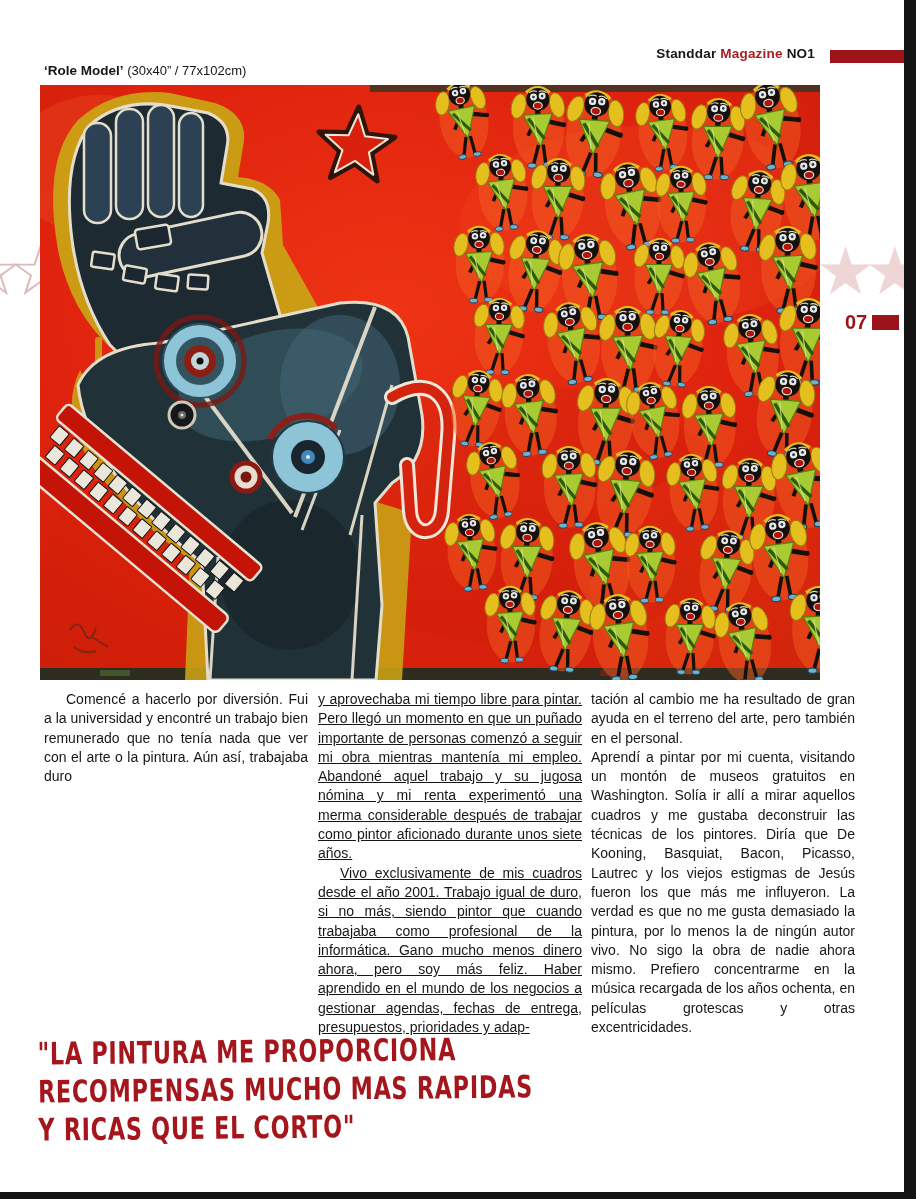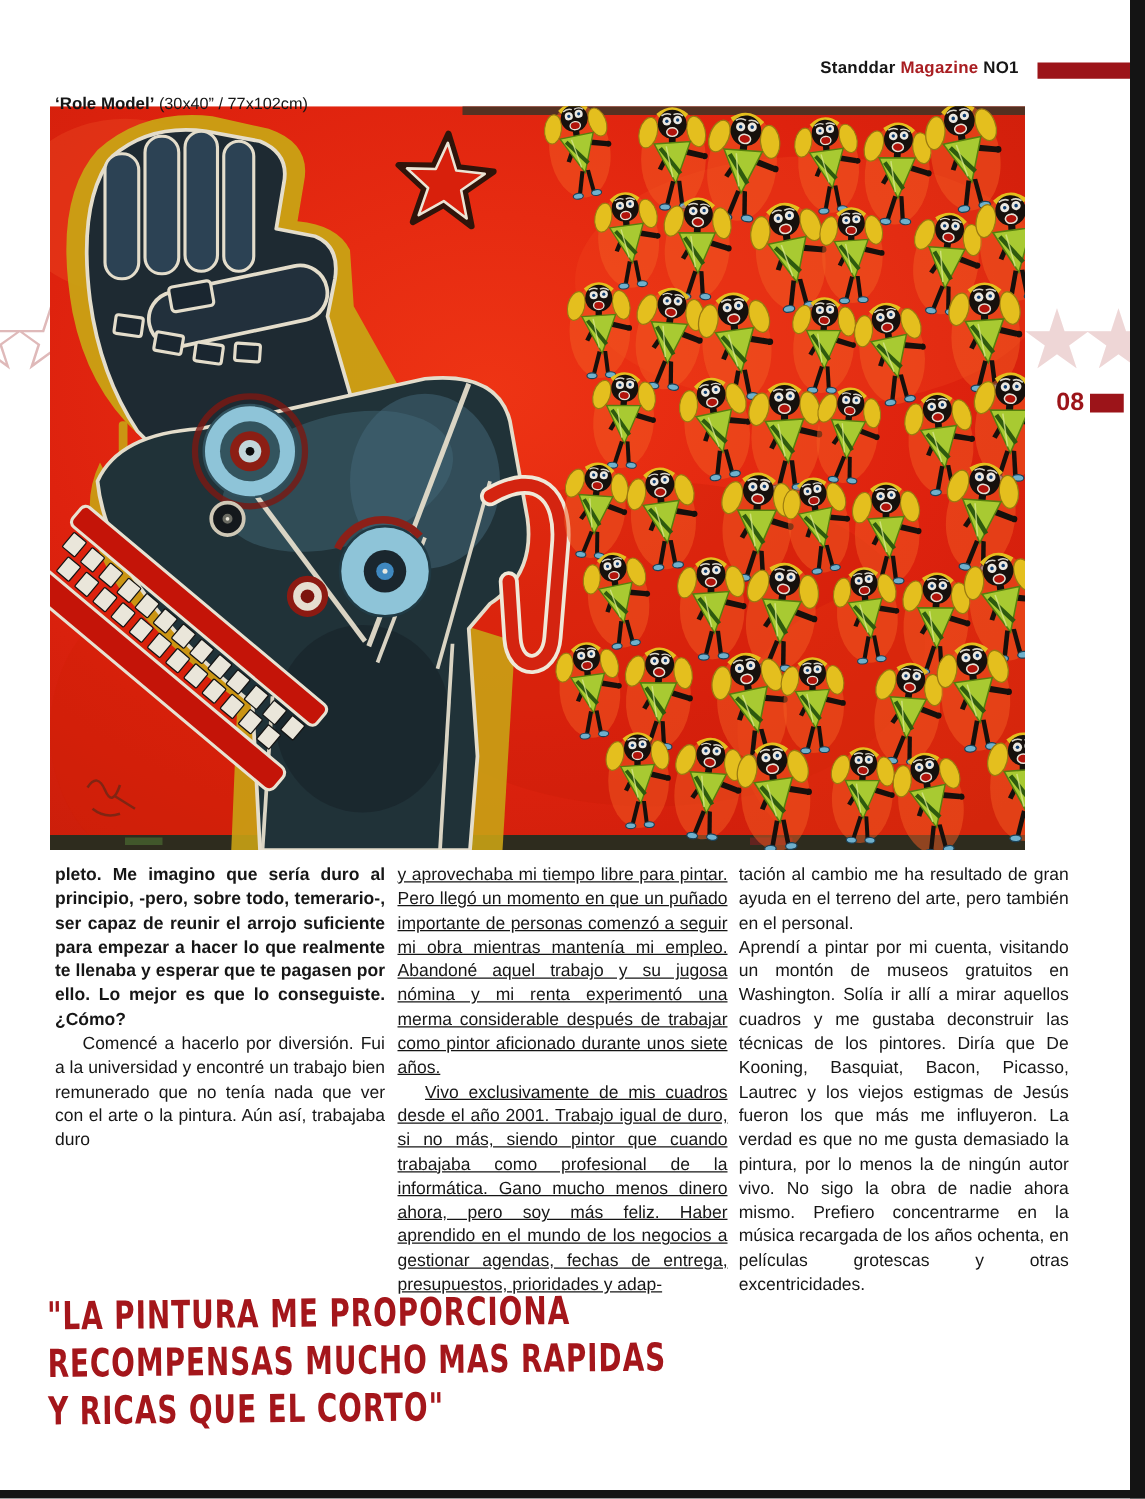--- a/index.html
+++ b/index.html
@@ -7,21 +7,21 @@
         font-family:"Liberation Sans",sans-serif;color:#161616;}
   
   .edge-right{position:absolute;right:0;top:0;width:12px;height:1199px;background:#141414;z-index:9;}
   .edge-bottom{position:absolute;left:0;top:1192px;width:916px;height:7px;background:#141414;z-index:9;}
   
   .header{position:absolute;left:0;top:46px;width:815px;text-align:right;
           font-size:13.5px;font-weight:bold;letter-spacing:.2px;z-index:3;}
   .header .mag{color:#a91e22;}
   .header-bar{position:absolute;left:830px;top:50px;width:75px;height:13px;background:#9c1419;z-index:3;}
   
-  .caption{position:absolute;left:44px;top:63px;font-size:13px;z-index:3;margin-top:12px;}
+  .caption{position:absolute;left:44px;top:63px;font-size:13px;z-index:3;}
   .caption .ct{font-weight:bold;font-size:13.5px;}
   
   .stars{position:absolute;z-index:0;line-height:1;}
   .stars-left{left:-40px;top:236px;font-size:70px;color:#dfb9b9;letter-spacing:-14px;}
   .stars-right{left:816px;top:238px;font-size:66px;color:#eed6d6;letter-spacing:-10px;}
   
   .painting{position:absolute;left:40px;top:85px;width:780px;height:595px;z-index:2;}
   .painting svg{display:block;}
   
   .pageno{position:absolute;left:845px;top:311px;display:flex;align-items:center;gap:5px;z-index:3;}
@@ -263,26 +263,25 @@
           <use href="#lilfig" transform="translate(496,504) scale(0.96) rotate(8 30 44)"></use>
           <use href="#lilfig" transform="translate(549,508) scale(1.02) rotate(-4 30 44)"></use>
           <use href="#lilfig" transform="translate(622,512) scale(0.9) rotate(4 30 44)"></use>
           <use href="#lilfig" transform="translate(675,516) scale(0.96) rotate(-8 30 44)"></use>
           <use href="#lilfig" transform="translate(748,500) scale(1.02) rotate(0 30 44)"></use>
         </g>
     </svg>
   </div>
 
   <div class="pageno">
-    <span class="num">08</span>
+    <span class="num">07</span>
     <span class="bar"></span>
   </div>
 
   <div class="col col1">
-    <p class="q">pleto. Me imagino que sería duro al principio, -pero, sobre todo, temerario-, ser capaz de reunir el arrojo suficiente para empezar a hacer lo que realmente te llenaba y esperar que te pagasen por ello. Lo mejor es que lo conseguiste. ¿Cómo?</p>
     <p class="indent">Comencé a hacerlo por diversión. Fui a la universidad y encontré un trabajo bien remunerado que no tenía nada que ver con el arte o la pintura. Aún así, trabajaba duro</p>
   </div>
   <div class="col col2">
     <p>y aprovechaba mi tiempo libre para pintar. Pero llegó un momento en que un puñado importante de personas comenzó a seguir mi obra mientras mantenía mi empleo. Abandoné aquel trabajo y su jugosa nómina y mi renta experimentó una merma considerable después de trabajar como pintor aficionado durante unos siete años.</p>
     <p class="indent">Vivo exclusivamente de mis cuadros desde el año 2001. Trabajo igual de duro, si no más, siendo pintor que cuando trabajaba como profesional de la informática. Gano mucho menos dinero ahora, pero soy más feliz. Haber aprendido en el mundo de los negocios a gestionar agendas, fechas de entrega, presupuestos, prioridades y adap-</p>
   </div>
   <div class="col col3">
     <p>tación al cambio me ha resultado de gran ayuda en el terreno del arte, pero también en el personal.</p>
     <p>Aprendí a pintar por mi cuenta, visitando un montón de museos gratuitos en Washington. Solía ir allí a mirar aquellos cuadros y me gustaba deconstruir las técnicas de los pintores. Diría que De Kooning, Basquiat, Bacon, Picasso, Lautrec y los viejos estigmas de Jesús fueron los que más me influyeron. La verdad es que no me gusta demasiado la pintura, por lo menos la de ningún autor vivo. No sigo la obra de nadie ahora mismo. Prefiero concentrarme en la música recargada de los años ochenta, en películas grotescas y otras excentricidades.</p>
   </div>

